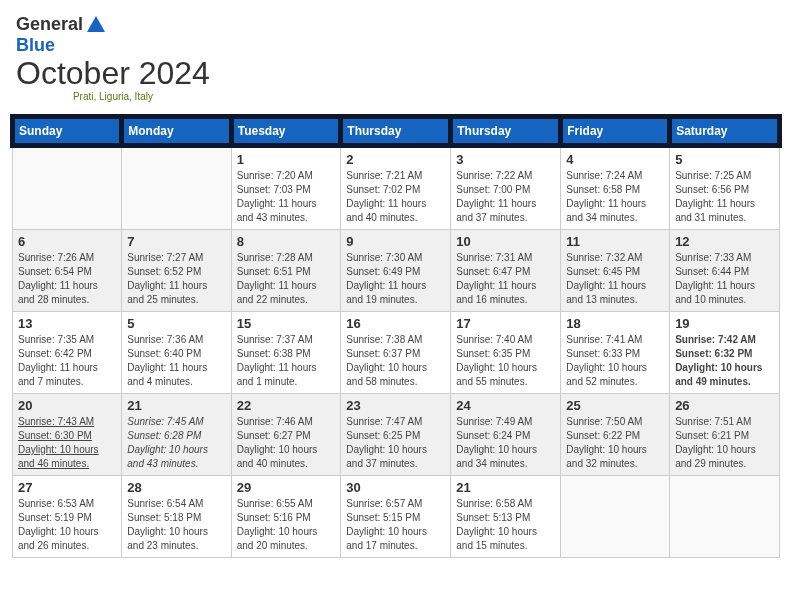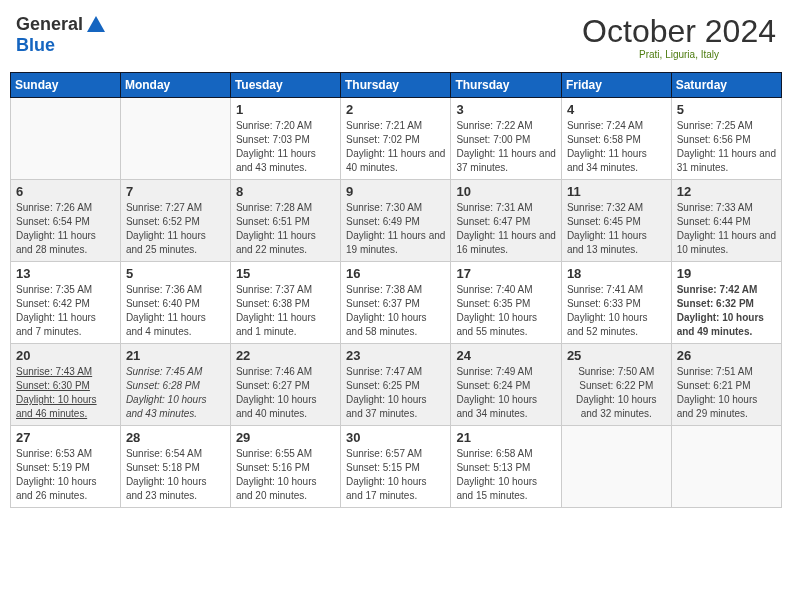--- a/index.html
+++ b/index.html
@@ -9,20 +9,21 @@
       width: 792px;
       min-height: 612px;
       padding: 10px;
     }
     .header {
       display: flex;
       justify-content: space-between;
       align-items: flex-start;
       margin-bottom: 8px;
       padding: 4px 6px;
+      flex-direction: column;
     }
     .logo {
       display: flex;
       align-items: center;
     }
     .logo-text {
       font-size: 18px;
       font-weight: bold;
       line-height: 1.1;
     }
@@ -51,21 +52,21 @@
       border-collapse: collapse;
       font-size: 10.5px;
     }
     .calendar th {
       background: #1565c0;
       color: #fff;
       padding: 5px 4px;
       text-align: left;
       font-size: 12px;
       font-weight: 600;
-      border: 1px solid #0f172a;
+      border: 5px solid #0f172a;
     }
     .calendar td {
       border: 1px solid #ccc;
       vertical-align: top;
       padding: 4px 5px;
       width: 113px;
       min-height: 80px;
       background: #fff;
     }
     .calendar td.empty {
@@ -270,21 +271,21 @@
 Daylight: 10 hours and 37 minutes.</div>
         </td>
         <td>
           <span class="day-num">24</span>
           <div class="day-detail" style="white-space: pre-line;">Sunrise: 7:49 AM
 Sunset: 6:24 PM
 Daylight: 10 hours and 34 minutes.</div>
         </td>
         <td>
           <span class="day-num">25</span>
-          <div class="day-detail" style="white-space: pre-line; text-align: center;">Sunrise: 7:50 AM
+          <div class="day-detail" style="white-space: pre-line;">Sunrise: 7:50 AM
 Sunset: 6:22 PM
 Daylight: 10 hours and 32 minutes.</div>
         </td>
         <td>
           <span class="day-num">26</span>
           <div class="day-detail" style="white-space: pre-line;">Sunrise: 7:51 AM
 Sunset: 6:21 PM
 Daylight: 10 hours and 29 minutes.</div>
         </td>
       </tr>

